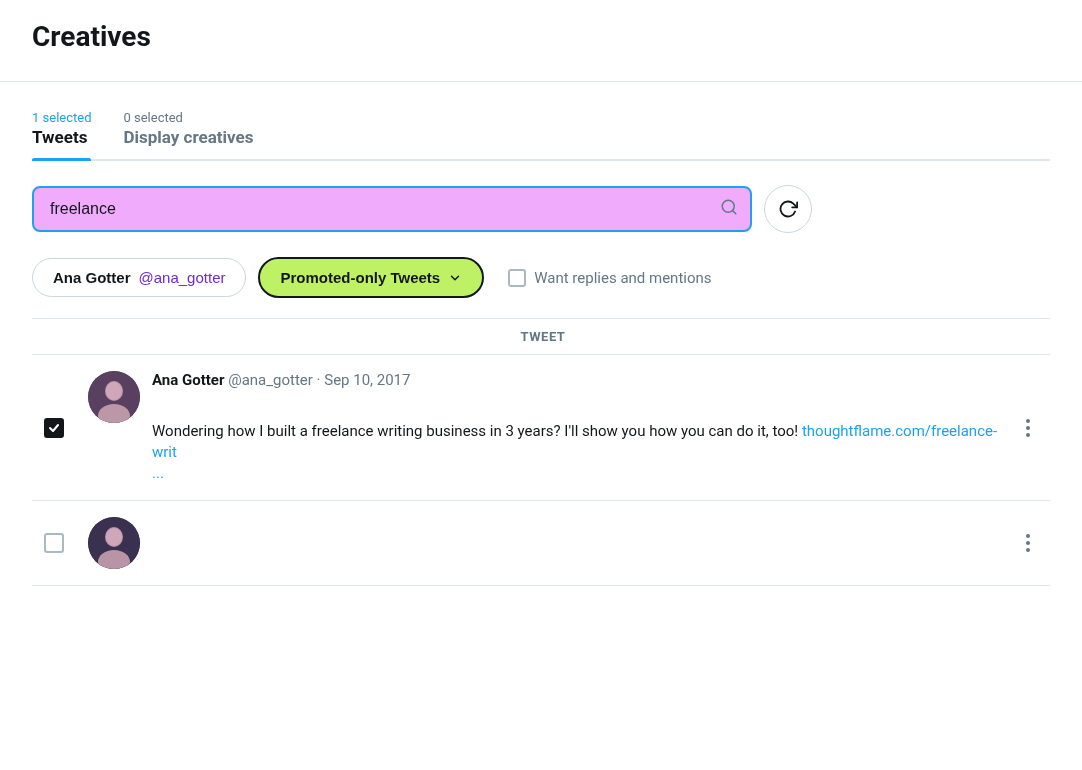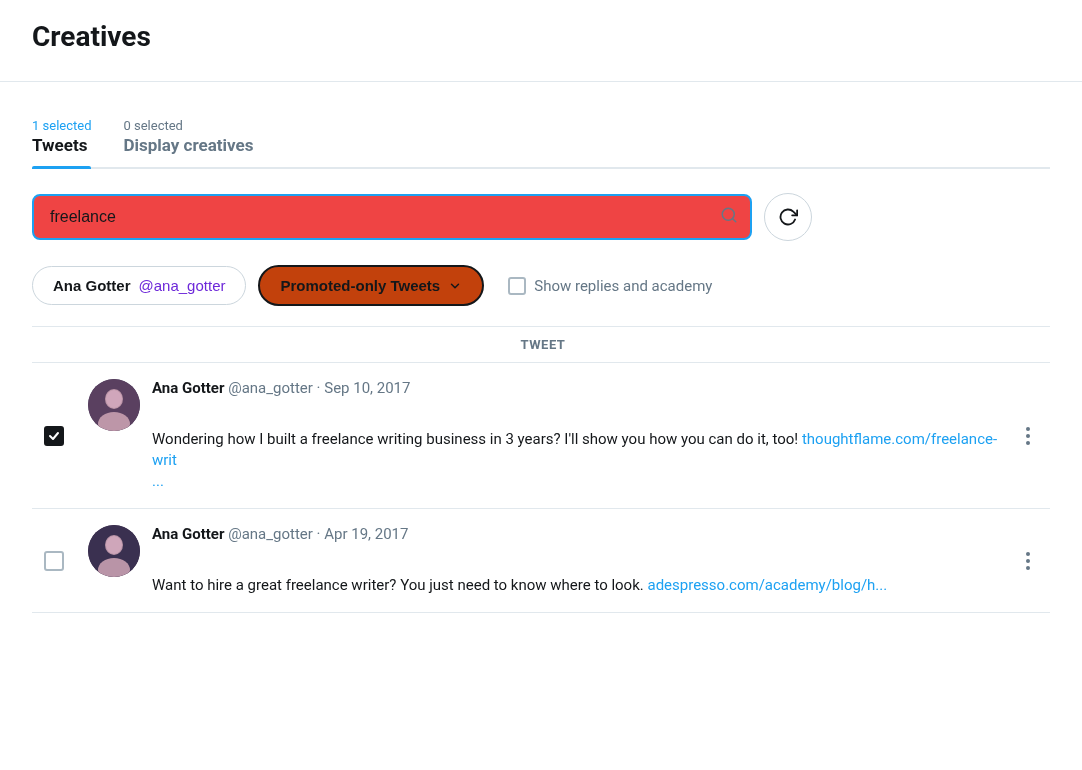--- a/index.html
+++ b/index.html
@@ -24,21 +24,21 @@
 
     .content-area {
       padding: 0 32px;
     }
 
     
     .tabs-row {
       display: flex;
       align-items: flex-end;
       border-bottom: 2px solid #e1e8ed;
-      margin-top: 36px;
+      margin-top: 28px;
       gap: 32px;
     }
 
     .tab-item {
       display: flex;
       flex-direction: column;
       align-items: flex-start;
       padding-bottom: 12px;
       cursor: pointer;
       position: relative;
@@ -91,21 +91,21 @@
     }
 
     .search-input {
       width: 100%;
       padding: 12px 44px 12px 16px;
       border: 2px solid #1da1f2;
       border-radius: 8px;
       font-size: 16px;
       color: #14171a;
       outline: none;
-      background: #ef4444;
+      background: #f0abfc;
     }
 
     .search-icon-wrapper {
       position: absolute;
       right: 14px;
       top: 50%;
       transform: translateY(-50%);
       color: #657786;
     }
 
@@ -166,21 +166,21 @@
       color: #6d28d9;
     }
 
     .tweet-type-btn {
       display: flex;
       align-items: center;
       gap: 8px;
       padding: 10px 20px;
       border: 2px solid #14171a;
       border-radius: 9999px;
-      background: #c2410c;
+      background: #bef264;
       cursor: pointer;
       font-size: 15px;
       font-weight: 700;
       color: #14171a;
     }
 
     .show-replies-wrapper {
       display: flex;
       align-items: center;
       gap: 8px;
@@ -399,21 +399,21 @@
       <span class="author-handle">@ana_gotter</span>
     </button>
     <button class="tweet-type-btn">
       <span>Promoted-only Tweets</span>
       <svg width="14" height="14" viewBox="0 0 24 24" fill="none" stroke="currentColor" stroke-width="2.5" stroke-linecap="round" stroke-linejoin="round">
         <polyline points="6 9 12 15 18 9"></polyline>
       </svg>
     </button>
     <div class="show-replies-wrapper">
       <span class="checkbox-unchecked"></span>
-      <label class="show-replies-label">Show replies and academy</label>
+      <label class="show-replies-label">Want replies and mentions</label>
     </div>
   </div>
 
   <table class="tweet-table">
     <thead>
       <tr class="table-header-row">
         <th class="table-header-cell check-cell"></th>
         <th class="table-header-cell content-cell">Tweet</th>
         <th class="table-header-cell menu-cell"></th>
       </tr>
@@ -464,30 +464,20 @@
           <td class="content-cell">
     <div class="tweet-content-wrapper">
       <div class="avatar-placeholder-2">
                 <svg width="52" height="52" viewBox="0 0 52 52" xmlns="http://www.w3.org/2000/svg">
     <rect width="52" height="52" rx="26" fill="#3a3050"></rect>
     <ellipse cx="26" cy="20" rx="9" ry="10" fill="#c8a0b0" opacity="0.9"></ellipse>
     <ellipse cx="26" cy="45" rx="16" ry="12" fill="#c8a0b0" opacity="0.9"></ellipse>
     <ellipse cx="26" cy="20" rx="8" ry="9" fill="#d4aabf" opacity="0.8"></ellipse>
   </svg>
               </div>
-      <div class="tweet-text-block">
-        <div class="tweet-author-line">
-          <span class="tweet-author-name">Ana Gotter</span>
-          <span class="tweet-author-handle"> @ana_gotter · </span>
-          <span class="tweet-date">Apr 19, 2017</span>
-        </div>
-        <div class="tweet-body">
-          Want to hire a great freelance writer? You just need to know where to look. <a href="#" class="tweet-link">adespresso.com/academy/blog/h...</a>
-        </div>
-      </div>
     </div>
   </td>
           <td class="menu-cell">
             <button class="three-dots-btn">
     <span class="dot"></span>
     <span class="dot"></span>
     <span class="dot"></span>
   </button>
           </td>
         </tr>

